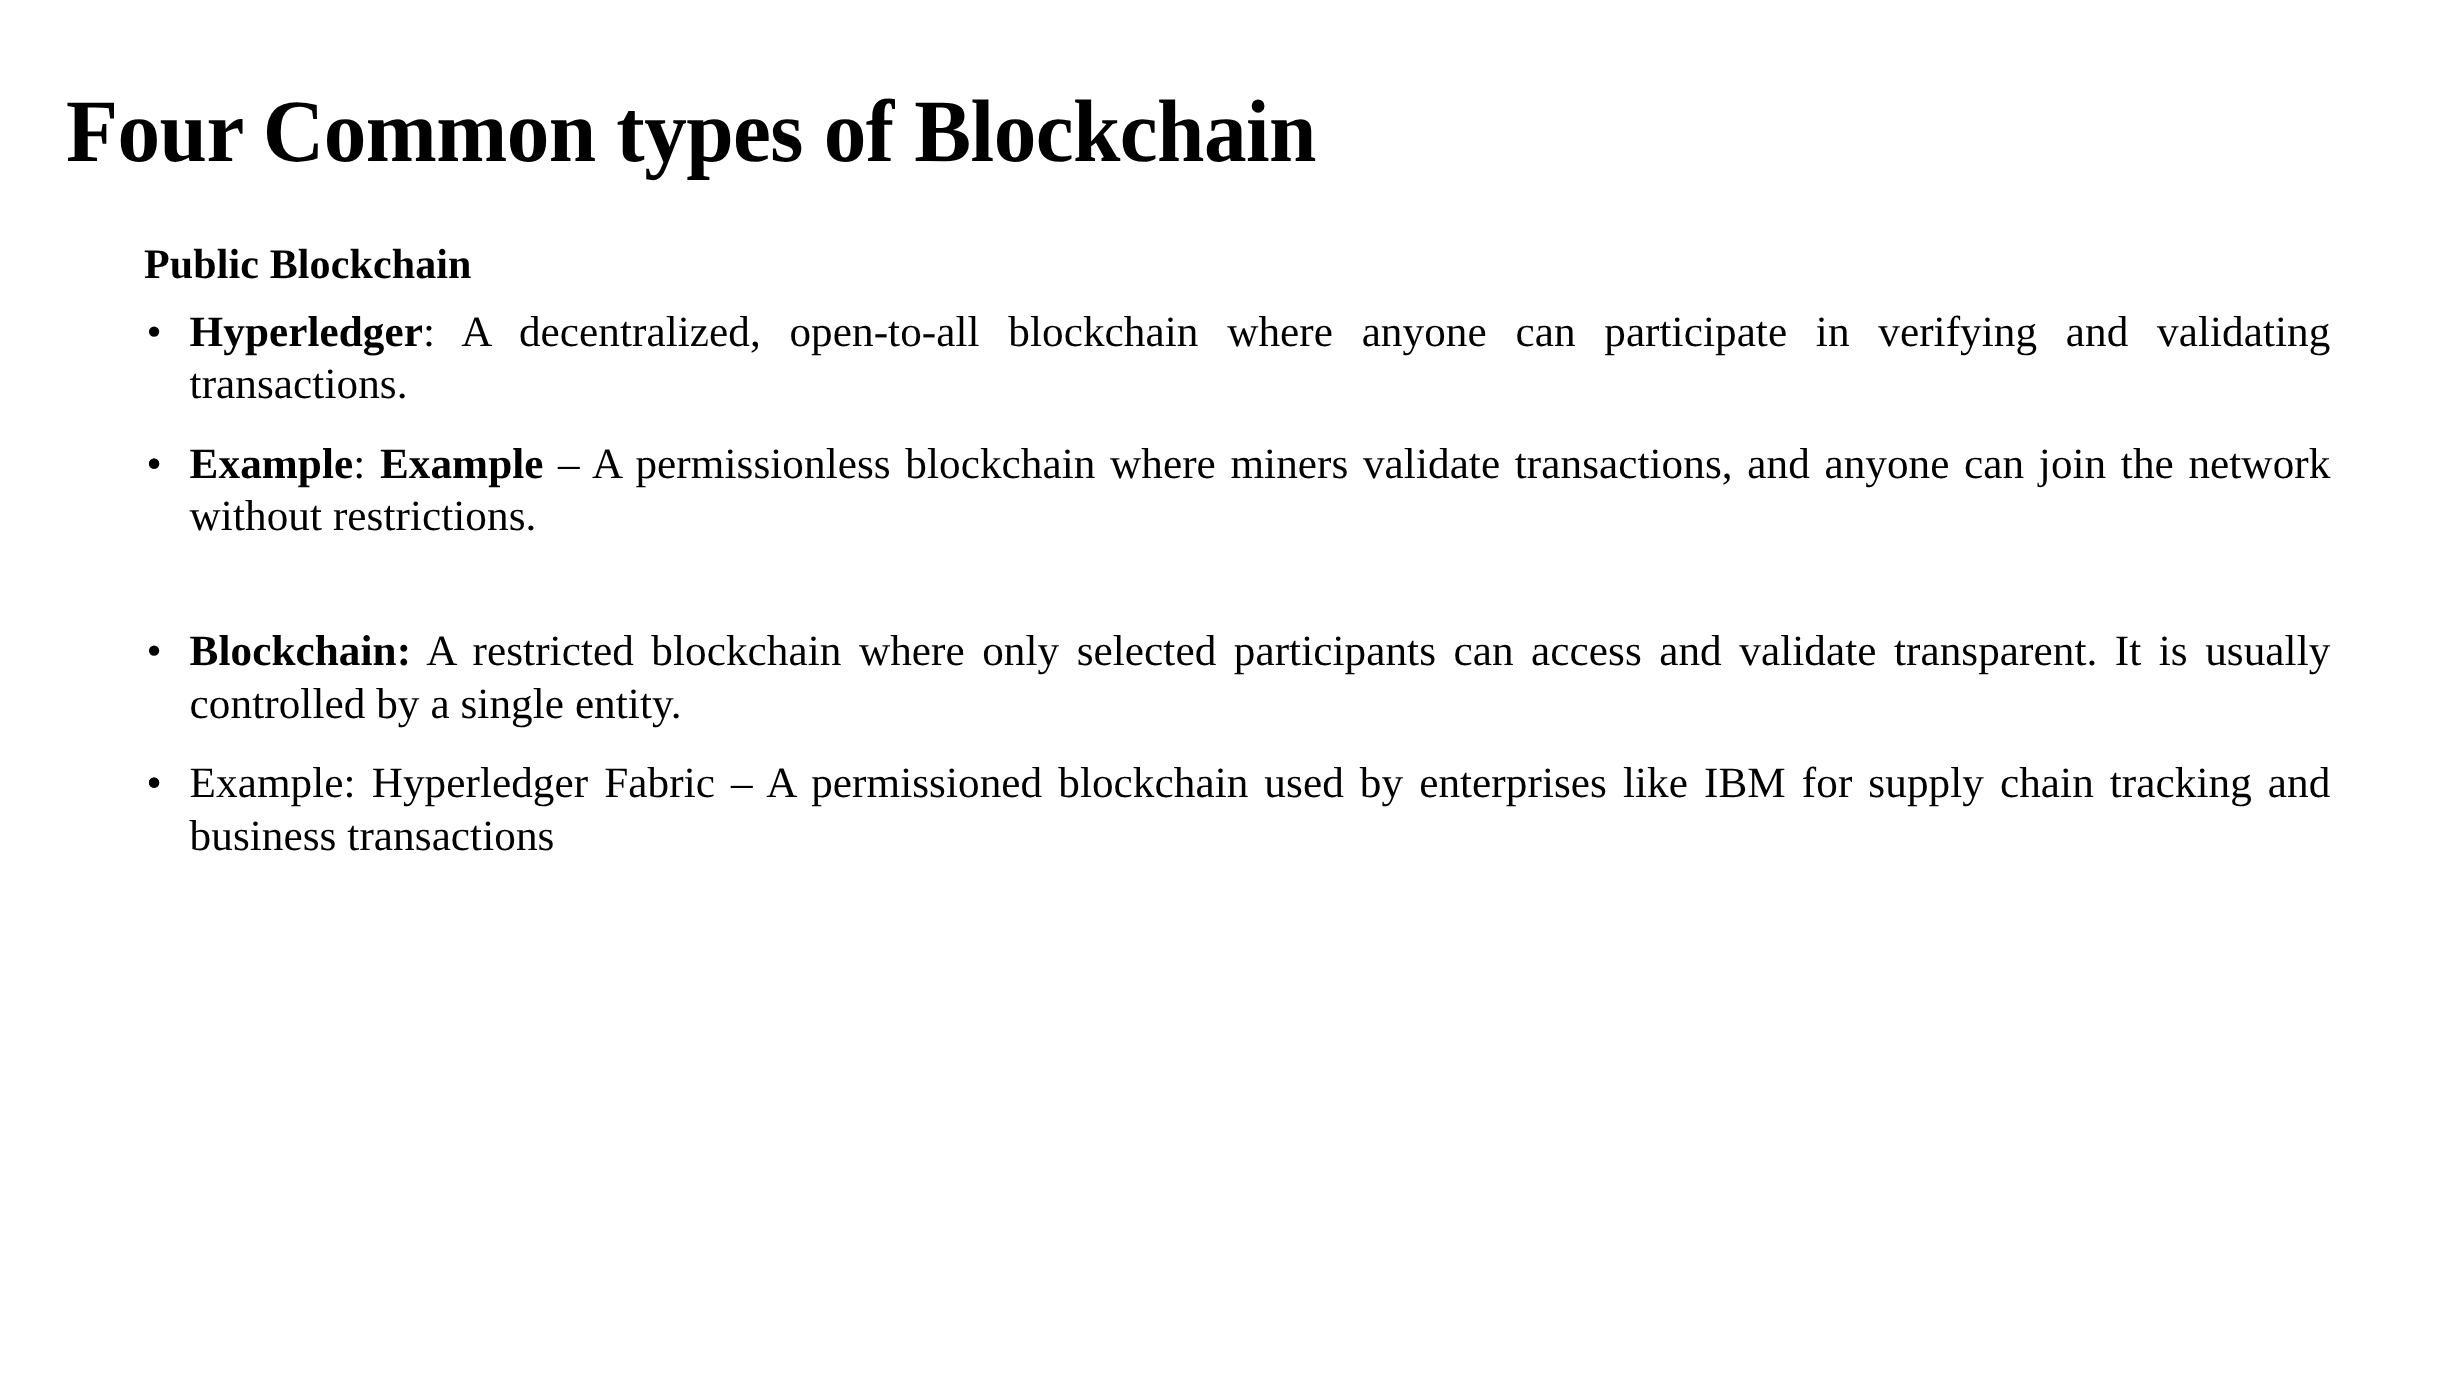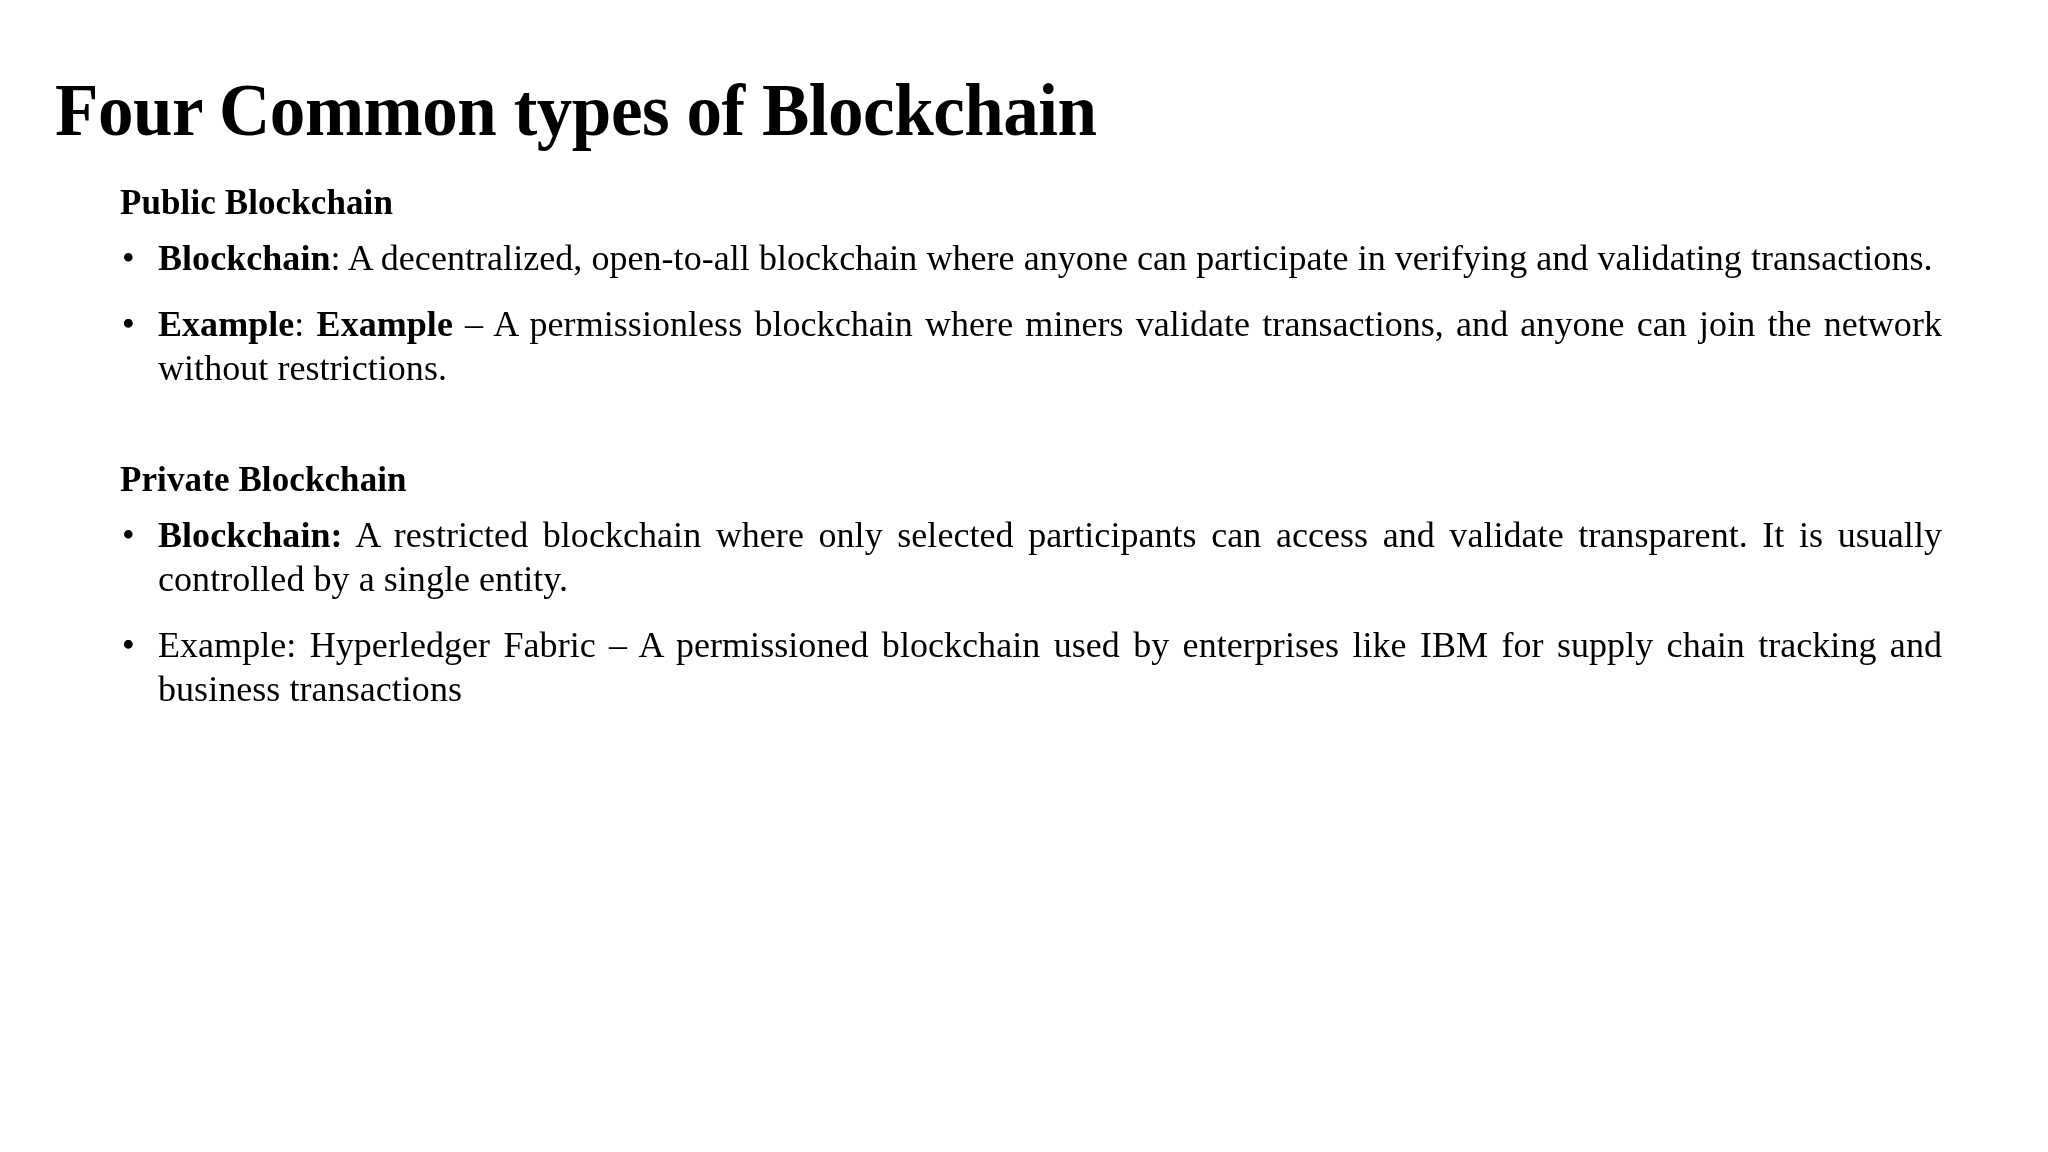--- a/index.html
+++ b/index.html
@@ -36,21 +36,21 @@
     letter-spacing: -0.5px;
     transform: scaleX(0.96);
     transform-origin: left top;
     white-space: nowrap;
   }
 
   
   .body-area {
     position: absolute;
     left: 120px;
-    top: 182px;
+    top: 200px;
     width: 1822px;
   }
 
   .section {
     margin: 0;
   }
   .section + .section {
     margin-top: 68px;
   }
 
@@ -102,37 +102,36 @@
   <h1 class="slide-title">Four Common types of Blockchain</h1>
 
   <div class="body-area">
 
     <div class="section">
       <div class="section-heading">Public Blockchain</div>
       <ul class="bullet-list">
 
         <li class="bullet-item">
           <span class="bullet-dot">•</span>
-          <b>Blockchain</b><span>: </span><span>A decentralized, open-to-all blockchain where anyone can participate in verifying and validating transactions.</span>
+          <b>Hyperledger</b><span>: </span><span>A decentralized, open-to-all blockchain where anyone can participate in verifying and validating transactions.</span>
         </li>
 
         <li class="bullet-item">
           <span class="bullet-dot">•</span>
         </li>
 
         <li class="bullet-item">
           <span class="bullet-dot">•</span>
           <b>Example</b><span>: </span><b>Example</b><span> – A permissionless blockchain where miners validate transactions, and anyone can join the network without restrictions.</span>
         </li>
 
       </ul>
     </div>
 
     <div class="section">
-      <div class="section-heading">Private Blockchain</div>
       <ul class="bullet-list">
 
         <li class="bullet-item">
           <span class="bullet-dot">•</span>
           <b>Blockchain:</b><span> </span><span>A restricted blockchain where only selected participants can access and validate transparent. It is usually controlled by a single entity.</span>
         </li>
 
         <li class="bullet-item">
           <span class="bullet-dot">•</span>
         </li>

